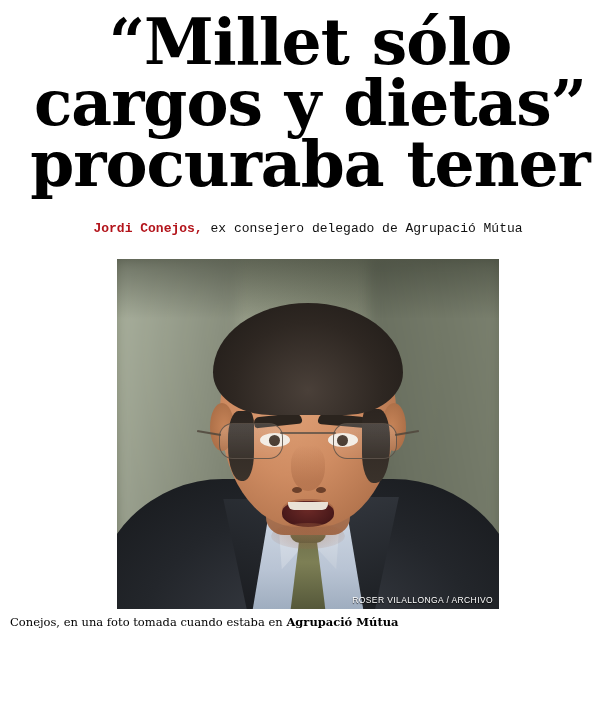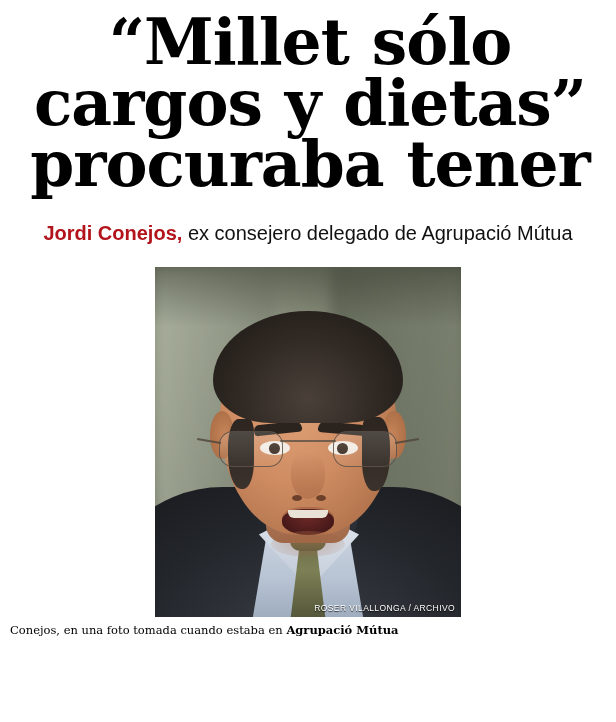--- a/index.html
+++ b/index.html
@@ -35,22 +35,22 @@
     word-spacing: 2px;
   }
   .headline .line {
     display: block;
     white-space: nowrap;
   }
 
   .subhead {
     margin-top: 26px;
     text-align: center;
-    font-family: Liberation Sans, sans-serif;
-    font-size: 20px;
+    font-family: Liberation Mono, monospace;
+    font-size: 13px;
     color: #1a1a1a;
     padding: 0 10px;
     line-height: 1.2;
   }
   .subhead .name {
     color: #b3141b;
     font-weight: bold;
   }
   .subhead .rest {
     color: #111111;
@@ -58,21 +58,21 @@
   }
 
   .photo-wrap {
     margin-top: 22px;
     display: flex;
     justify-content: center;
   }
 
   .photo {
     position: relative;
-    width: 306px;
+    width: 382px;
     height: 350px;
     overflow: hidden;
     background: #ec4899;
   }
 
   
   .bg {
     position: absolute;
     inset: 0;
     background:

